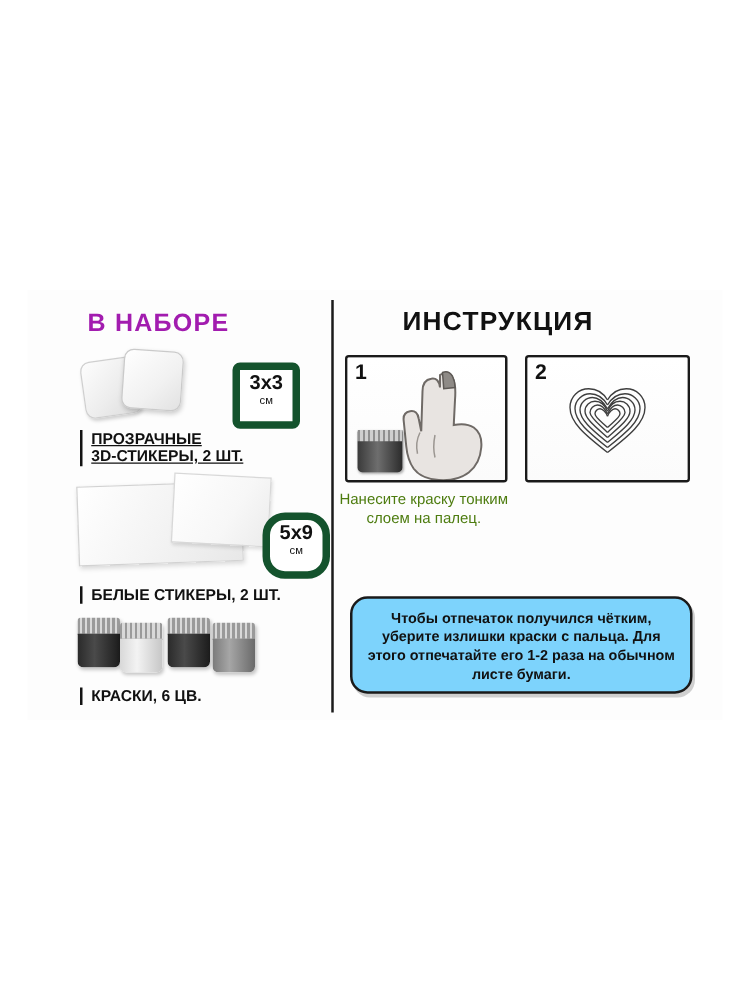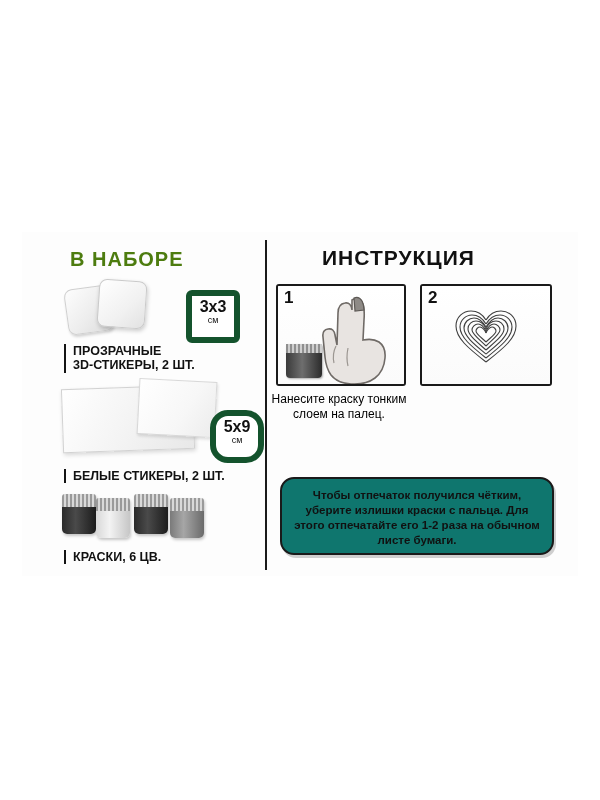--- a/index.html
+++ b/index.html
@@ -52,21 +52,21 @@
     height: 344px;
   }
 
   .title-left {
     position: absolute;
     left: 48px;
     top: 16px;
     font-size: 20px;
     font-weight: bold;
     letter-spacing: 1px;
-    color: #4d7c0f;
+    color: #a21caf;
   }
 
   
   .sticker3d-a {
     position: absolute;
     left: 44px;
     top: 55px;
     width: 44px;
     height: 44px;
     border-radius: 8px;
@@ -106,21 +106,21 @@
 
   .caption {
     position: absolute;
     font-size: 12.5px;
     font-weight: bold;
     color: #111;
     line-height: 1.15;
     padding-left: 7px;
     border-left: 2px solid #141414;
   }
-  #cap-3d { left: 42px; top: 112px; width: 180px; }
+  #cap-3d { left: 42px; top: 112px; width: 180px; text-decoration: underline; }
   #cap-white { left: 42px; top: 237px; width: 190px; }
   #cap-paint { left: 42px; top: 318px; width: 180px; }
 
   
   .white-sticker-a {
     position: absolute;
     left: 40px;
     top: 155px;
     width: 130px;
     height: 62px;
@@ -210,35 +210,35 @@
     color: #111;
     z-index: 5;
   }
   #num1 { left: 24px; top: 56px; }
   #num2 { left: 168px; top: 56px; }
 
   .step-text {
     position: absolute;
     font-size: 12px;
     line-height: 1.25;
-    color: #000000;
+    color: #4d7c0f;
     text-align: center;
   }
   #step1-text { left: 10px; top: 160px; width: 138px; }
   #step2-text { left: 152px; top: 160px; width: 146px; }
 
   .tip-box {
     position: absolute;
     left: 20px;
     top: 245px;
     width: 270px;
     height: 74px;
     border: 2px solid #1a1a1a;
     border-radius: 14px;
-    background: #0f766e;
+    background: #7dd3fc;
     box-shadow: 2px 3px 0 rgba(0,0,0,0.18);
   }
   .tip-text {
     position: absolute;
     left: 10px;
     top: 9px;
     width: 250px;
     font-size: 11.5px;
     line-height: 1.30;
     color: #111;

